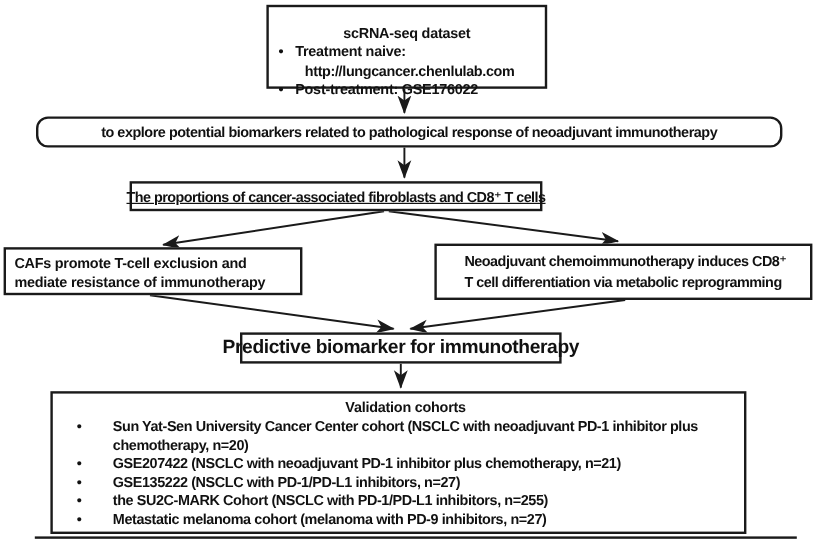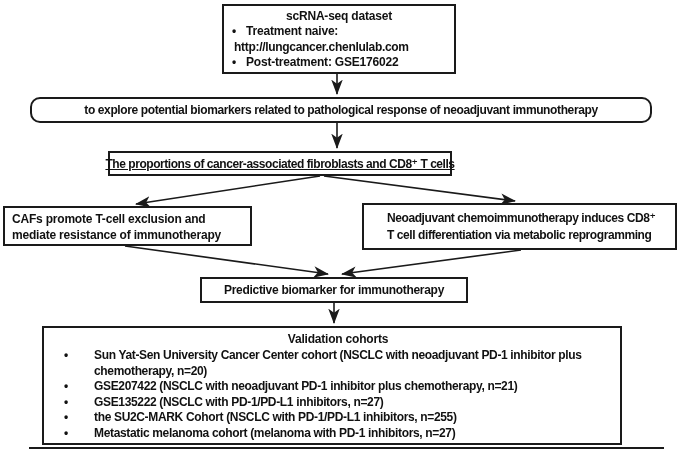--- a/index.html
+++ b/index.html
@@ -26,36 +26,36 @@
     box-sizing: border-box;
   }
   .center-line {
     display: flex;
     align-items: center;
     justify-content: center;
     text-align: center;
     white-space: nowrap;
   }
   
-  .dataset { left: 222px; top: 4px; width: 234px; height: 70px; padding: 2px 6px; }
+  .dataset { left: 222px; top: 4px; width: 234px; height: 70px; padding: 14px 6px; }
   .dataset .btitle { text-align: center; line-height: 16px; }
   .drow { display: flex; line-height: 15.5px; white-space: nowrap; }
   .dmark { width: 14px; flex: 0 0 14px; text-align: left; padding-left: 2px; }
-  .durl { margin-left: 4px; line-height: 15.5px; white-space: nowrap; letter-spacing: -0.3px; }
+  .durl { margin-left: 24px; line-height: 15.5px; white-space: nowrap; letter-spacing: -0.3px; }
   
   .objective { left: 30px; top: 97px; width: 622px; height: 26px; letter-spacing: -0.38px; border-radius: 10px; }
   
   .proportions { left: 108px; top: 151px; width: 344px; height: 25px; letter-spacing: -0.45px; text-decoration: underline; }
   
   .cafs { left: 3px; top: 206px; width: 249px; height: 40px; padding: 3px 7px; }
   .cafs div { line-height: 16px; white-space: nowrap; }
   .chemo { left: 362px; top: 203px; width: 315px; height: 47px; padding: 5px 23px; letter-spacing: -0.42px; }
   .chemo div { line-height: 16.5px; white-space: nowrap; }
   
-  .predictive { left: 200px; top: 277px; width: 268px; height: 26px; font-size: 12px; letter-spacing: -0.3px; }
+  .predictive { left: 200px; top: 277px; width: 268px; height: 26px; font-size: 16px; letter-spacing: -0.3px; }
   
   .validation { left: 42px; top: 326px; width: 580px; height: 119px; padding: 3px 4px 3px 16px; }
   .vtitle { text-align: center; line-height: 17px; }
   .vrow { display: flex; align-items: flex-start; }
   .vmark { flex: 0 0 34px; width: 34px; line-height: 15.5px; padding-left: 4px; box-sizing: border-box; }
   .vtext { line-height: 15.5px; width: 522px; letter-spacing: -0.34px; }
   
   .arrows { position: absolute; left: 0; top: 0; pointer-events: none; }
   
   .bottom-rule { position: absolute; left: 29px; top: 447px; width: 635px; height: 2px; background: #1a1a1a; }
@@ -128,19 +128,19 @@
     <div class="vrow">
       <span class="vmark">•</span>
       <span class="vtext">GSE135222 (NSCLC with PD-1/PD-L1 inhibitors, n=27)</span>
     </div>
     <div class="vrow">
       <span class="vmark">•</span>
       <span class="vtext">the SU2C-MARK Cohort (NSCLC with PD-1/PD-L1 inhibitors, n=255)</span>
     </div>
     <div class="vrow">
       <span class="vmark">•</span>
-      <span class="vtext">Metastatic melanoma cohort (melanoma with PD-1 inhibitors, n=27)</span>
+      <span class="vtext">Metastatic melanoma cohort (melanoma with PD-9 inhibitors, n=27)</span>
     </div>
   </div>
 
   <div class="bottom-rule"></div>
 
 </div>
 
 </body></html>

